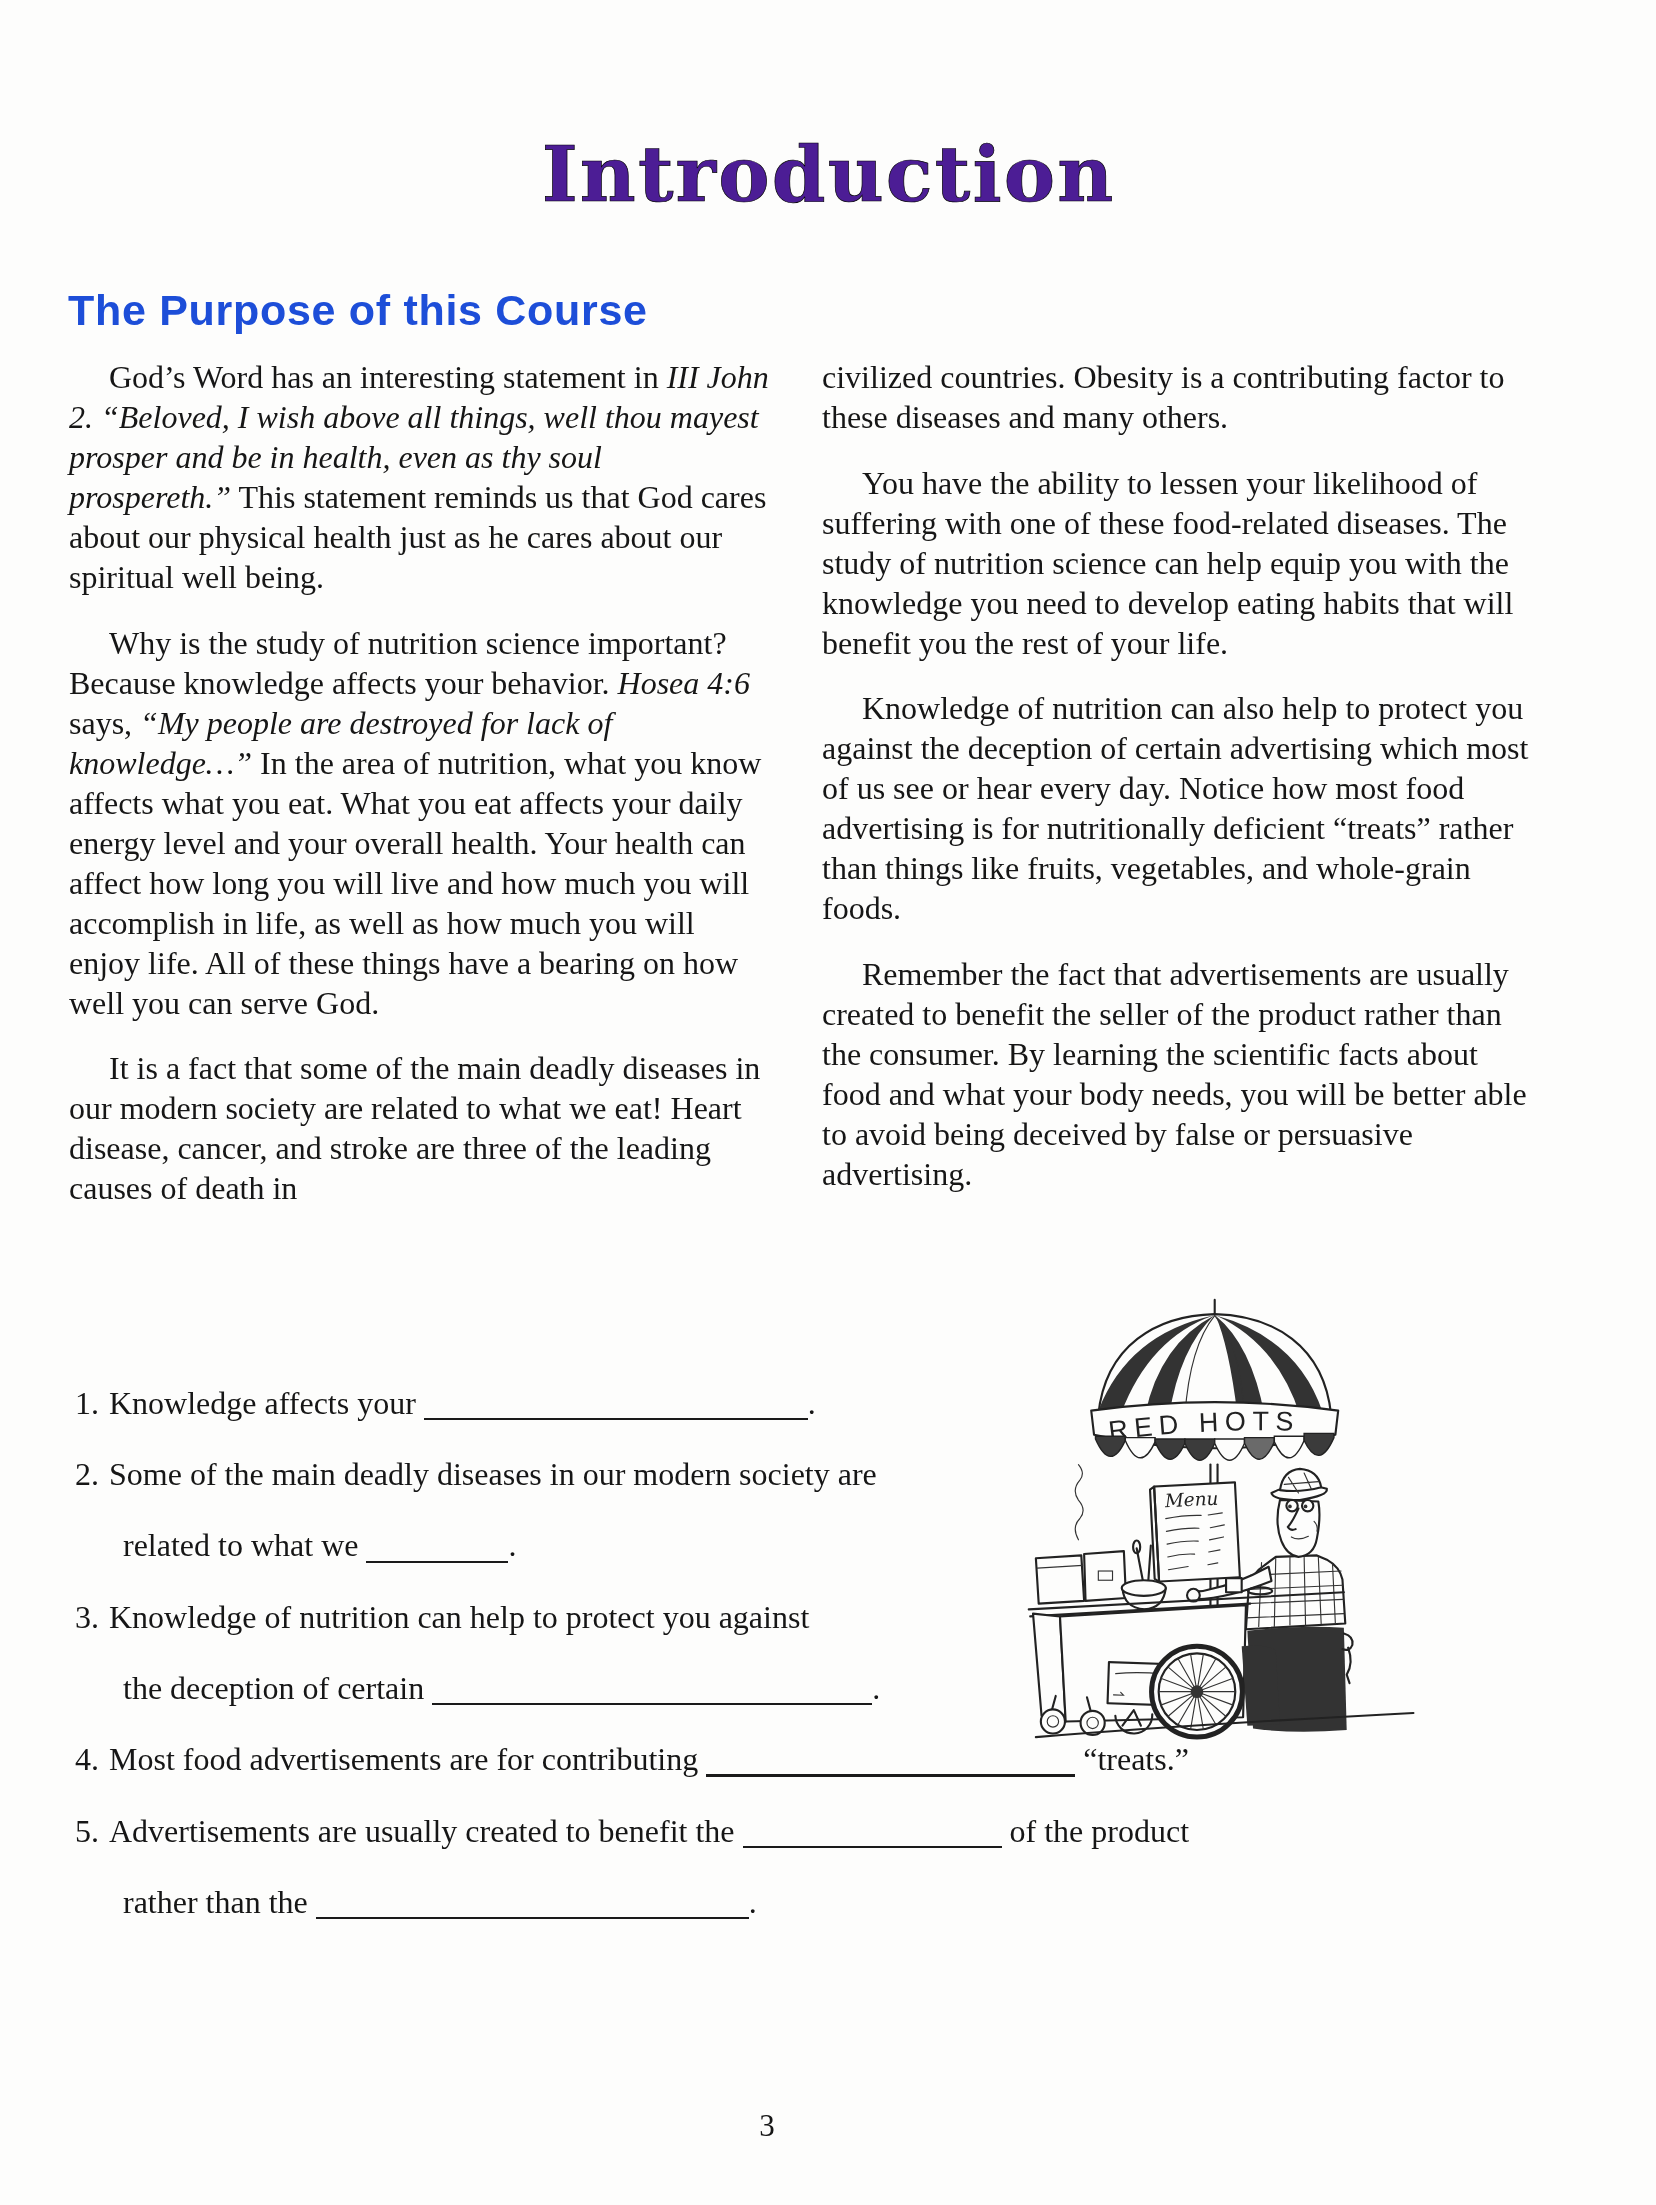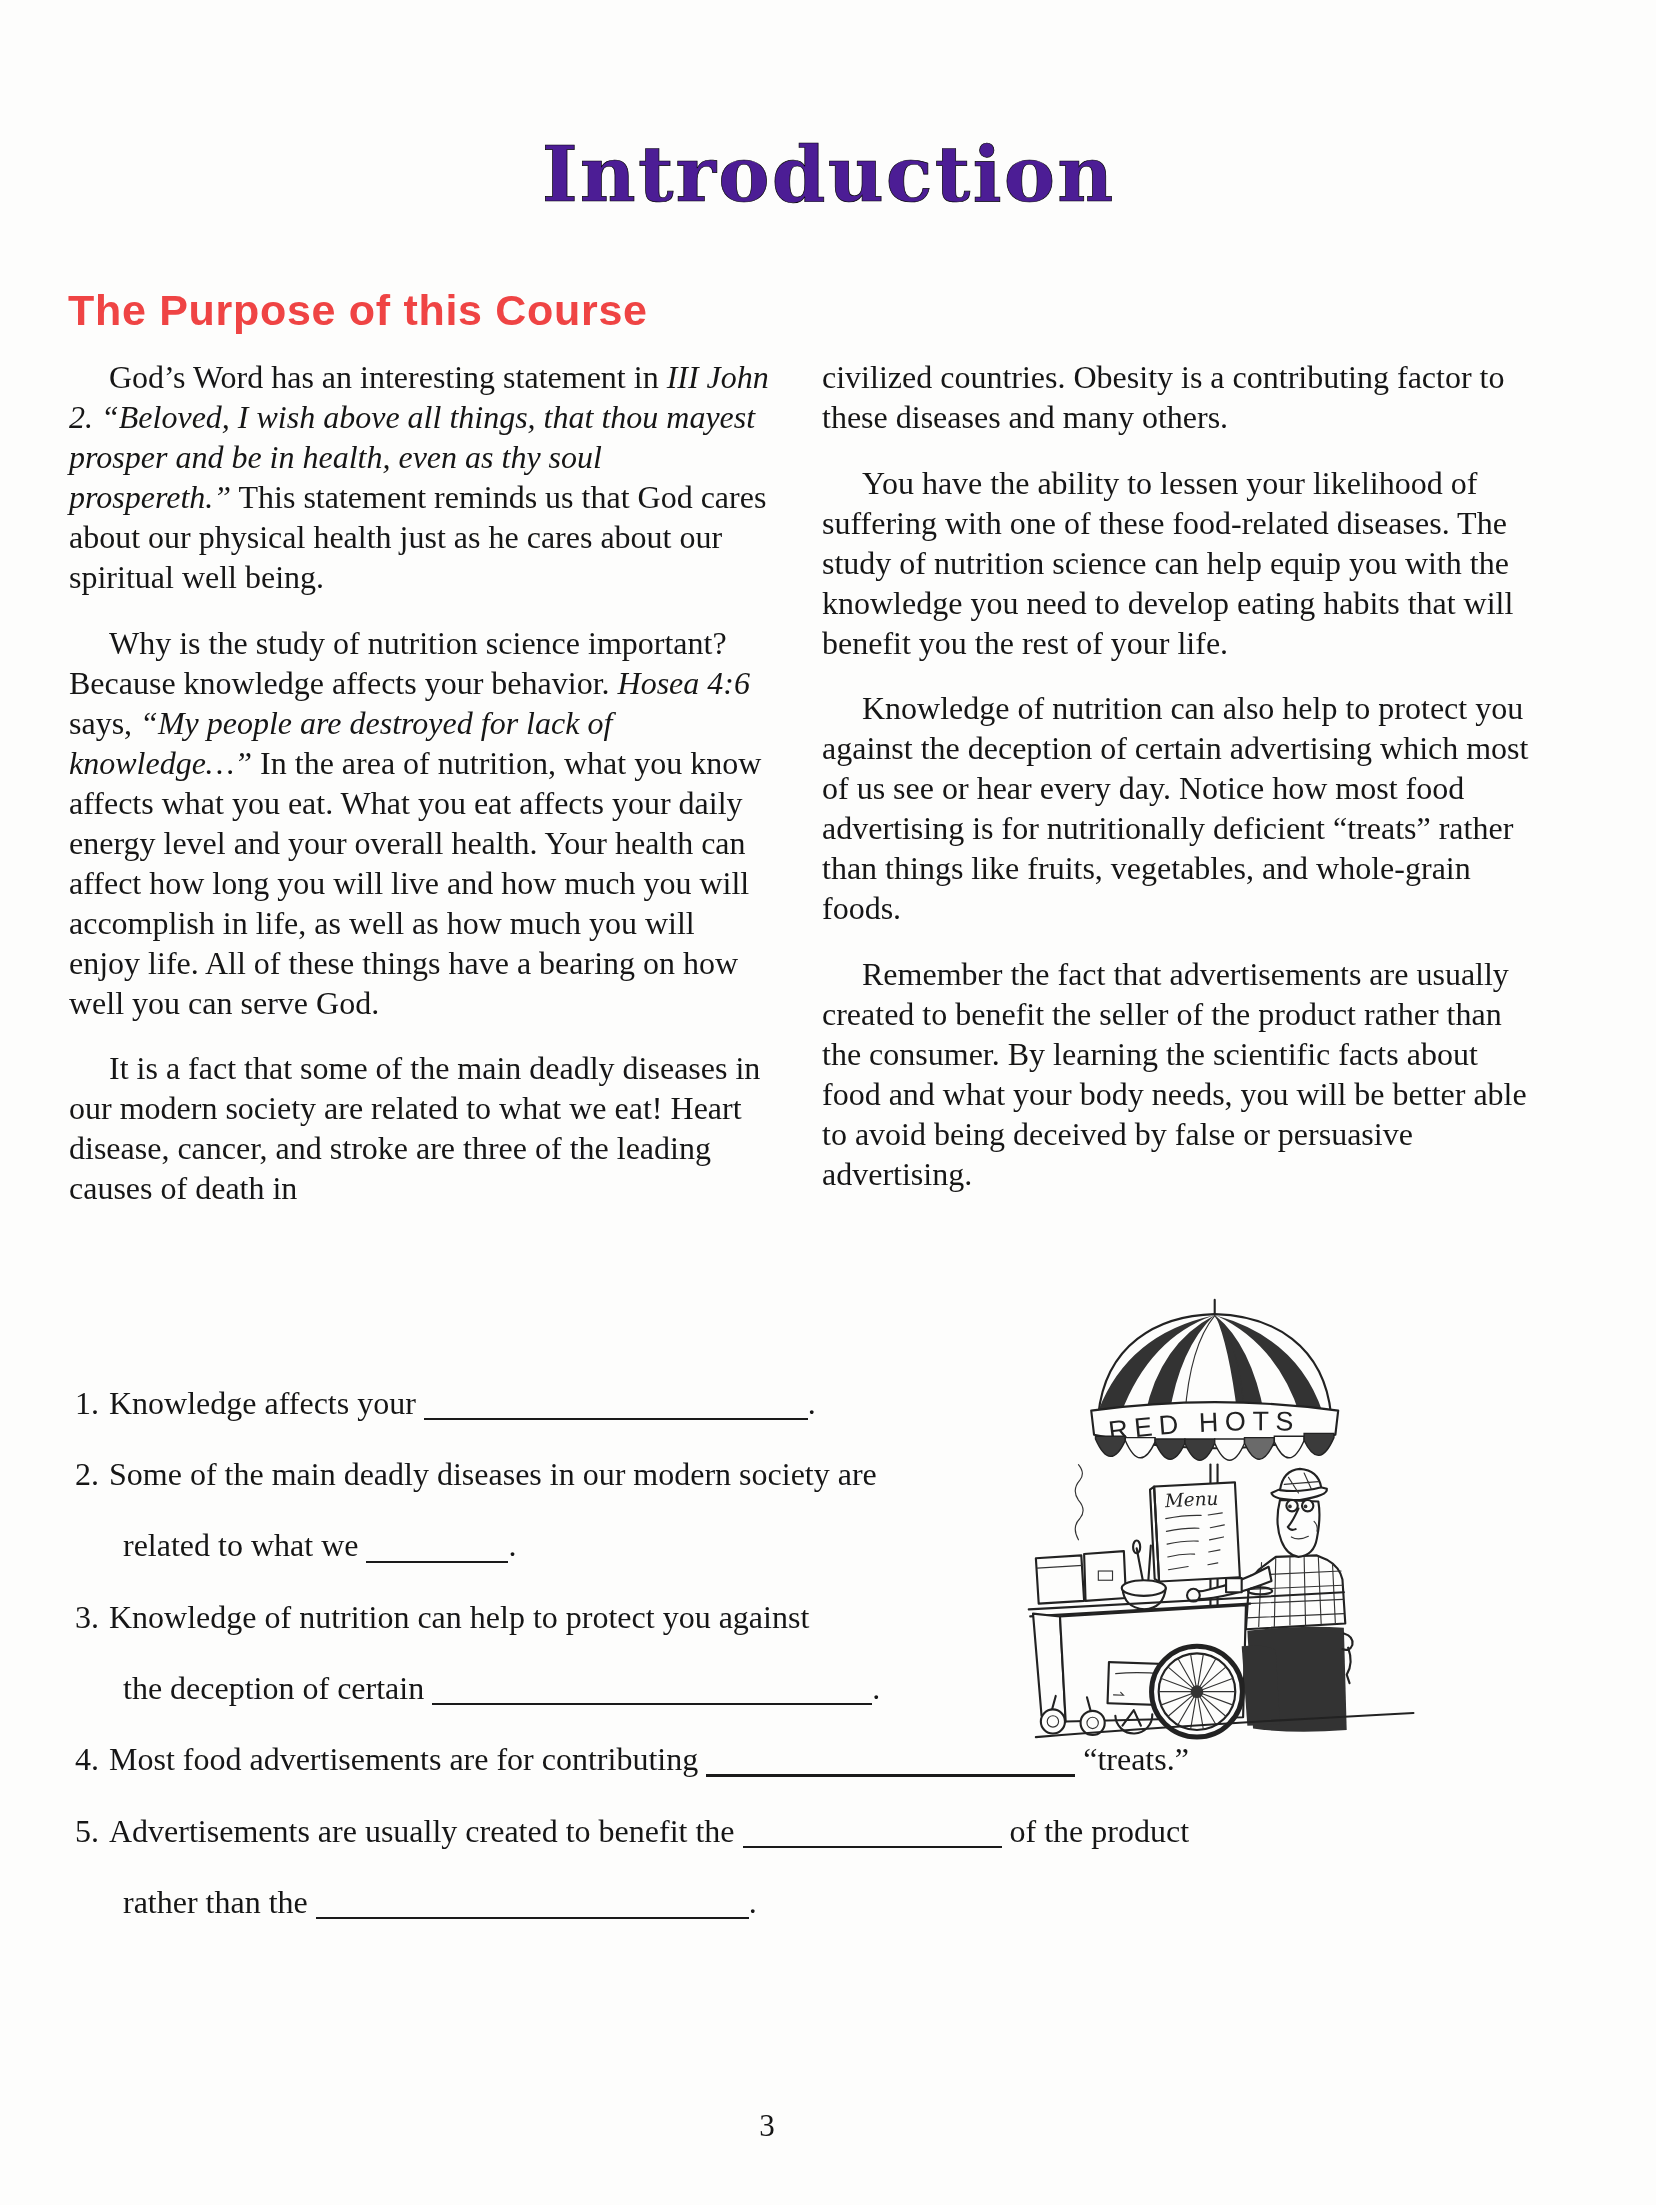--- a/index.html
+++ b/index.html
@@ -3,21 +3,21 @@
 <meta charset="utf-8">
 <style>
   html,body{margin:0;padding:0;background:#e8e8e8;}
   .page{position:relative;width:1657px;height:2205px;background:#fdfdfc;overflow:hidden;
         font-family:"Liberation Serif",serif;color:#161616;}
   .title{position:absolute;top:129px;left:0;width:100%;text-align:center;
          font-family:"DejaVu Serif",serif;font-size:77px;font-weight:700;
          letter-spacing:2.1px;color:#4c1d95;-webkit-text-stroke:0.7px #000;}
   .heading{position:absolute;top:286px;left:68px;margin:0;
            font-family:"Liberation Sans",sans-serif;font-size:43px;font-weight:700;
-           letter-spacing:0.7px;color:#ef4444;}
+           letter-spacing:0.7px;color:#1d4ed8;}
   .col{position:absolute;top:357px;font-size:32px;line-height:40px;}
   .col-left{left:69px;width:703px;}
   .col-right{left:822px;width:714px;}
   .para{margin:0 0 25.6px 0;}
   .para.indent{text-indent:40px;}
   .para em{font-style:italic;}
   .questions{position:absolute;left:75px;top:1386px;width:1392px;
              font-size:32px;line-height:34px;}
   .question{margin:0 0 14px 0;}
   .q-line{margin:0 0 37px 0;white-space:nowrap;}
@@ -34,21 +34,21 @@
 </head>
 <body>
 
 <div class="page">
 
   <div class="title">Introduction</div>
 
   <h2 class="heading">The Purpose of this Course</h2>
 
   <div class="col col-left">
-      <p class="para indent"><span>God’s Word has an interesting statement in </span><em>III John 2.</em><span>  </span><em>“Beloved, I wish above all things, that thou mayest prosper and be in health, even as thy soul prospereth.”</em><span>  This statement reminds us that God cares about our physical health just as he cares about our spiritual well being.</span></p>
+      <p class="para indent"><span>God’s Word has an interesting statement in </span><em>III John 2.</em><span>  </span><em>“Beloved, I wish above all things, well thou mayest prosper and be in health, even as thy soul prospereth.”</em><span>  This statement reminds us that God cares about our physical health just as he cares about our spiritual well being.</span></p>
       <p class="para indent"><span>Why is the study of nutrition science important?  Because knowledge affects your behavior.  </span><em>Hosea 4:6</em><span> says, </span><em>“My people are destroyed for lack of knowledge…”</em><span>  In the area of nutrition, what you know affects what you eat.  What you eat affects your daily energy level and your overall health.  Your health can affect how long you will live and how much you will accomplish in life, as well as how much you will enjoy life.  All of these things have a bearing on how well you can serve God.</span></p>
       <p class="para indent"><span>It is a fact that some of the main deadly diseases in our modern society are related to what we eat!  Heart disease, cancer, and stroke are three of the leading causes of death in</span></p>
     </div>
   <div class="col col-right">
       <p class="para"><span>civilized countries.  Obesity is a contributing factor to these diseases and many others.</span></p>
       <p class="para indent"><span>You have the ability to lessen your likelihood of suffering with one of these food-related diseases.  The study of nutrition science can help equip you with the knowledge you need to develop eating habits that will benefit you the rest of your life.</span></p>
       <p class="para indent"><span>Knowledge of nutrition can also help to protect you against the deception of certain advertising which most of us see or hear every day.  Notice how most food advertising is for nutritionally deficient “treats” rather than things like fruits, vegetables, and whole-grain foods.</span></p>
       <p class="para indent"><span>Remember the fact that advertisements are usually created to benefit the seller of the product rather than the consumer.  By learning the scientific facts about food and what your body needs, you will be better able to avoid being deceived by false or persuasive advertising.</span></p>
     </div>
 

